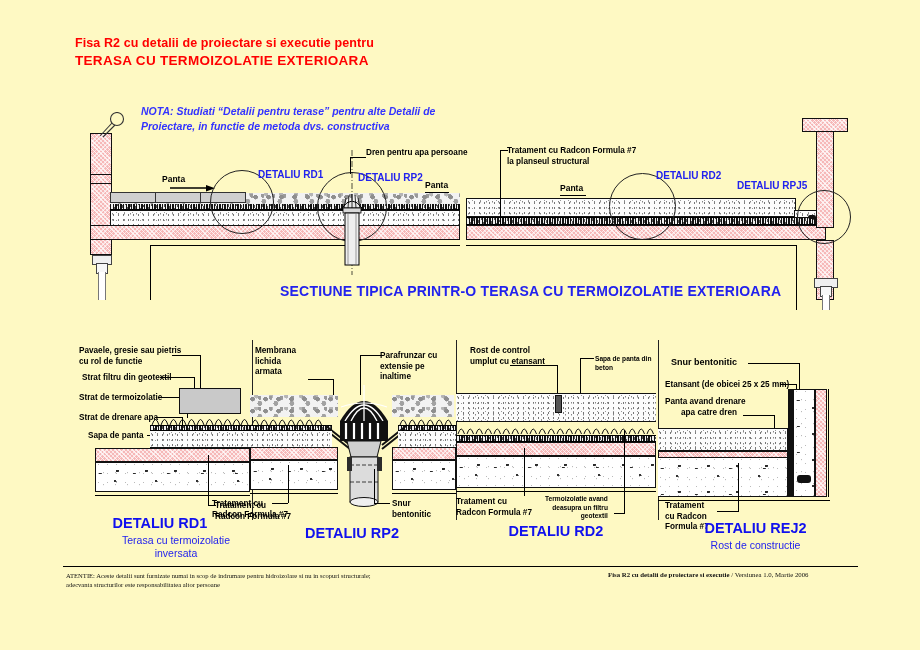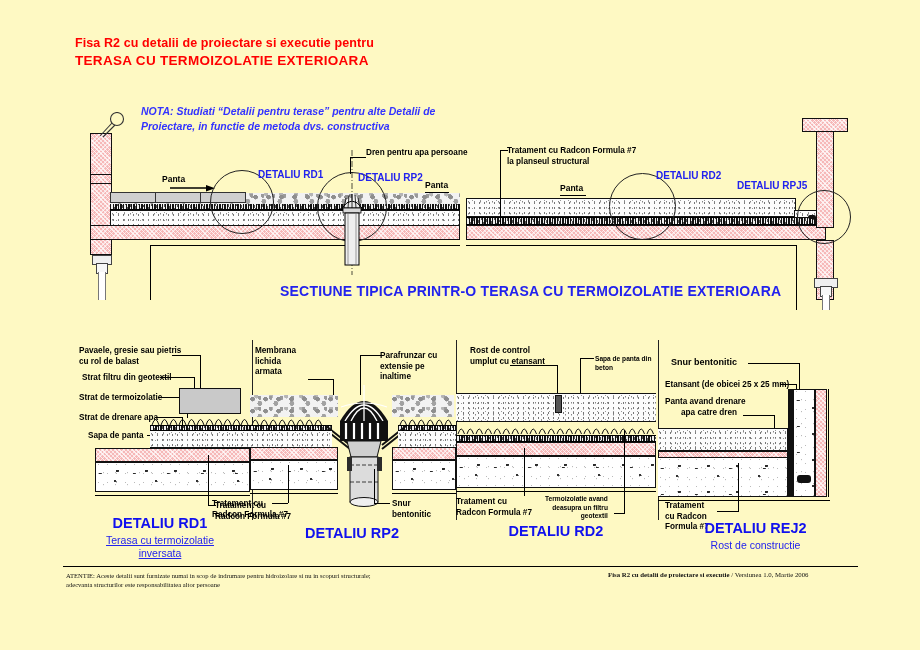--- a/index.html
+++ b/index.html
@@ -290,21 +290,21 @@
     <div class="abs circle-callout" style="left:333px;top:190px;width:52px;height:52px;"></div>
     <div class="abs detaliu-tag" style="left:273px;top:180px;">DETALIU RPJ5</div>
   </div>
 
   <div class="abs section-title">SECTIUNE TIPICA PRINTR-O TERASA CU TERMOIZOLATIE EXTERIOARA</div>
 
   <div class="abs" style="left:70px;top:335px;width:180px;height:220px;">
 
     <div class="abs lbl" style="left:9px;top:11px;">
       <div>Pavaele, gresie sau pietris</div>
-      <div>cu rol de balast</div>
+      <div>cu rol de functie</div>
     </div>
     <div class="abs lbl" style="left:12px;top:38px;">Strat filtru din geotextil</div>
     <div class="abs lbl" style="left:9px;top:58px;">Strat de termoizolatie</div>
     <div class="abs lbl" style="left:9px;top:78px;">Strat de drenare apa</div>
     <div class="abs lbl" style="left:18px;top:96px;">Sapa de panta</div>
 
     <div class="abs leader" style="left:102px;top:20px;width:28px;height:1px;"></div>
     <div class="abs leader" style="left:130px;top:20px;width:1px;height:35px;"></div>
     <div class="abs leader" style="left:90px;top:42px;width:35px;height:1px;"></div>
     <div class="abs leader" style="left:124px;top:42px;width:1px;height:34px;"></div>
@@ -338,21 +338,21 @@
     <div class="abs hline" style="left:25px;top:160px;width:155px;"></div>
 
     <div class="abs lbl" style="left:145px;top:166px;">
       <div>Tratament cu</div>
       <div>Radcon Formula #7</div>
     </div>
     <div class="abs leader" style="left:138px;top:120px;width:1px;height:50px;"></div>
     <div class="abs leader" style="left:138px;top:170px;width:8px;height:1px;"></div>
 
     <div class="abs det-title" style="left:0;top:180px;width:180px;">DETALIU RD1</div>
-    <div class="abs det-sub" style="left:0;top:199px;width:180px;text-decoration:underline;">
+    <div class="abs det-sub" style="left:16px;top:199px;width:180px;">
       <div>Terasa cu termoizolatie</div>
       <div>inversata</div>
     </div>
   </div>
 
   <div class="abs panel-divider" style="left:252px;top:340px;height:180px;"></div>
 
   <div class="abs" style="left:252px;top:335px;width:200px;height:220px;">
 
     <div class="abs lbl" style="left:3px;top:11px;">

